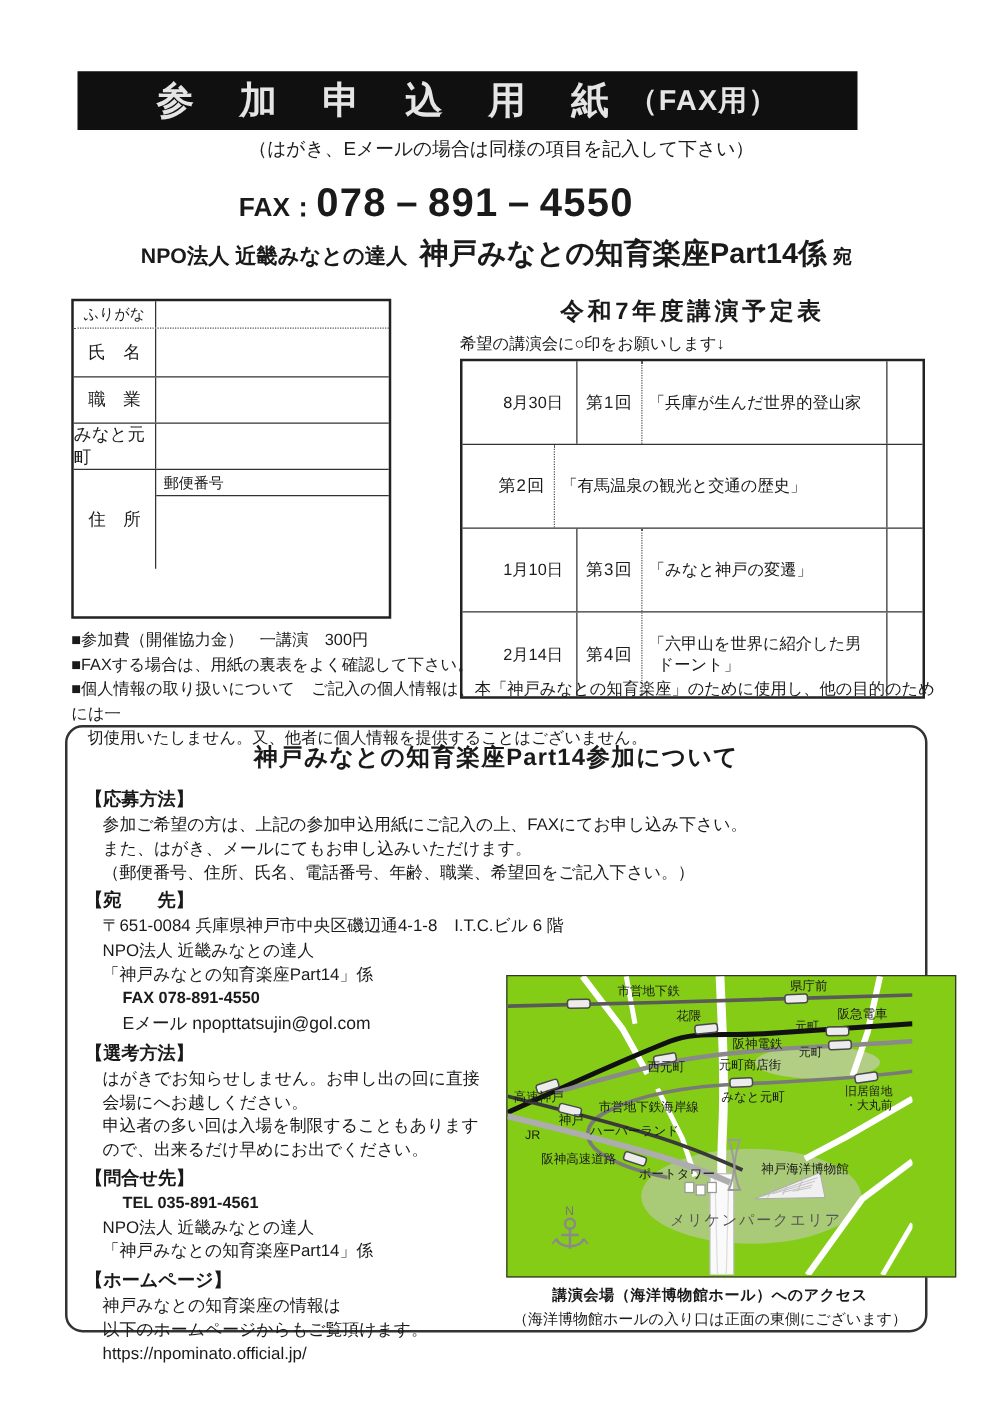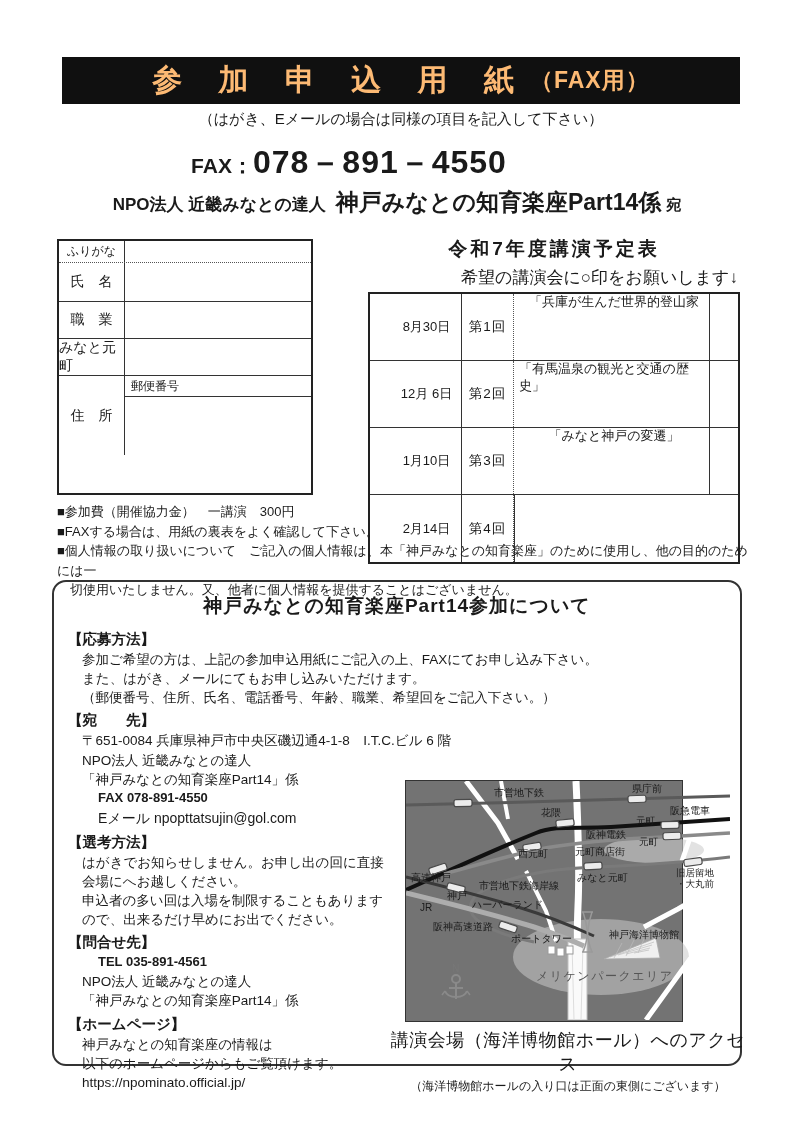--- a/index.html
+++ b/index.html
@@ -1,22 +1,22 @@
 <!DOCTYPE html>
 <html><head>
 <meta charset="utf-8">
 <style>
   * { margin:0; padding:0; box-sizing:border-box; }
   html,body { width:794px; height:1123px; background:#fff;
     font-family:"Liberation Sans","DejaVu Sans",sans-serif; color:#1a1a1a; }
   #page { position:relative; width:794px; height:1123px; background:#fff; overflow:hidden; }
 
   
-  .header-bar { position:absolute; left:62px; top:57px; width:678px; height:47px;
-    background:#101010; color:#fdba74; display:flex; align-items:center; justify-content:center; }
+  .header-bar { position:absolute; left:62px; top:57px; width:624px; height:47px;
+    background:#101010; color:#e5e5e5; display:flex; align-items:center; justify-content:center; }
   .header-bar .t1 { font-size:30px; font-weight:bold; letter-spacing:14px; }
   .header-bar .t2 { font-size:23px; font-weight:bold; letter-spacing:1px; margin-left:2px; }
   .subtitle { position:absolute; left:62px; top:110px; width:678px; text-align:center; font-size:15px; }
   .fax-line { position:absolute; left:0; top:141px; width:698px; display:flex;
     justify-content:center; align-items:baseline; }
   .fax-line .lbl { font-size:21px; font-weight:600; }
   .fax-line .num { font-size:32px; font-weight:bold; letter-spacing:1px; }
   .addressee { position:absolute; left:0; top:187px; width:794px; display:flex;
     justify-content:center; align-items:baseline; }
   .addressee .org { font-size:17px; font-weight:600; margin-right:10px; }
@@ -38,52 +38,52 @@
   .row-age .unit { position:absolute; right:12px; bottom:9px; font-size:14px; }
   .row-occ { height:37px; }
   .row-phone { height:37px; }
   .row-addr { height:79px; }
   .postal-sub { height:21px; border-bottom:1px solid #333; font-size:12px;
     display:flex; align-items:center; padding-left:6px; }
 
   
   .schedule { position:absolute; left:368px; top:236px; width:372px; }
   .schedule .s-title { text-align:center; font-size:19px; font-weight:bold; letter-spacing:3px; }
-  .schedule .s-note { text-align:right; font-size:17px; margin-top:4px; padding-right:2px; }
+  .schedule .s-note { font-size:13px; margin-top:4px; padding-right:2px; }
   .s-table { margin-top:3px; border:2px solid #222; }
   .s-row { display:flex; border-bottom:1px solid #333; height:67px;padding-left:22px; }
   .s-row:last-child { border-bottom:none; }
   .s-date { width:70px; border-right:1px solid #333; display:flex; align-items:center;
     justify-content:center; font-size:13px; }
   .s-sess { width:52px; border-right:1px dotted #555; display:flex; align-items:center;
     justify-content:center; font-size:13.5px; letter-spacing:1px; }
-  .s-name { flex:1; display:flex; flex-direction:row; justify-content:center;
+  .s-name { flex:1; display:flex; flex-direction:column; justify-content:center;
     font-size:13px; line-height:1.3; padding-left:5px; }
   .s-name .l2 { padding-left:7px; }
   .s-circle { width:29px; border-left:1px solid #333; }
 
   
   .notes { position:absolute; left:57px; top:502px; width:696px; font-size:13px; line-height:1.5; }
   .notes .cont { padding-left:13px; }
 
   
   .info-box { position:absolute; left:52px; top:580px; width:690px; height:486px;
     border:2px solid #333; border-radius:14px; }
   .ib-title { text-align:center; font-size:19px; font-weight:bold; margin-top:11px; letter-spacing:1px; }
   .sections { position:absolute; left:14px; top:44px; width:365px; }
   .sec-h { font-size:14.5px; font-weight:bold; margin:4px 0 1px; white-space:nowrap; }
   .sec-p { font-size:13.5px; line-height:1.42; margin-left:14px; white-space:nowrap; }
   .sec-big { font-size:13px; font-weight:bold; margin-left:30px; line-height:1.45; white-space:nowrap; }
   .sec-email { font-size:14px; margin-left:30px; line-height:1.5; white-space:nowrap; }
 
   
-  .map-frame { position:absolute; left:351px; top:198px; width:278px; height:242px;
-    border:1.5px solid #333; background:#737373; }
+  .map-frame { position:absolute; left:351px; top:198px; width:360px; height:242px;
+    border:1.5px solid #333; background:#84cc16; }
   .map-caption { position:absolute; left:330px; top:446px; width:368px; text-align:center; }
-  .map-caption .c1 { font-size:18px; font-weight:normal; letter-spacing:0.5px; }
+  .map-caption .c1 { font-size:12px; font-weight:bold; letter-spacing:0.5px; }
   .map-caption .c2 { font-size:12px; margin-top:2px;text-align:center; }
   svg text { font-family:"Liberation Sans","DejaVu Sans",sans-serif; fill:#1a1a1a;
     font-size:10px; font-weight:500; }
   svg text.sm { font-size:9.5px; }
   svg text.area { font-size:12px; fill:#555; letter-spacing:1.5px; }
   svg text.dim { fill:#777; }
 </style>
 </head>
 <body>
 
@@ -135,38 +135,41 @@
     <div class="s-table">
       <div class="s-row">
         <div class="s-date">8月30日</div>
         <div class="s-sess">第1回</div>
         <div class="s-name">
           <span>「兵庫が生んだ世界的登山家</span>
         </div>
         <div class="s-circle"></div>
       </div>
       <div class="s-row">
-        <div class="s-date">12月 6日</div>
         <div class="s-sess">第2回</div>
         <div class="s-name">
           <span>「有馬温泉の観光と交通の歴史」</span>
         </div>
         <div class="s-circle"></div>
       </div>
       <div class="s-row">
         <div class="s-date">1月10日</div>
         <div class="s-sess">第3回</div>
         <div class="s-name">
           <span>「みなと神戸の変遷」</span>
         </div>
         <div class="s-circle"></div>
       </div>
       <div class="s-row">
         <div class="s-date">2月14日</div>
         <div class="s-sess">第4回</div>
+        <div class="s-name">
+          <span>「六甲山を世界に紹介した男</span>
+          <span class="l2">ドーント」</span>
+        </div>
         <div class="s-circle"></div>
       </div>
     </div>
   </div>
 
   <div class="notes">
     <div>■参加費（開催協力金）　一講演　300円</div>
     <div>■FAXする場合は、用紙の裏表をよく確認して下さい。</div>
     <div>■個人情報の取り扱いについて　ご記入の個人情報は、本「神戸みなとの知育楽座」のために使用し、他の目的のためには一</div>
     <div class="cont">切使用いたしません。又、他者に個人情報を提供することはございません。</div>

